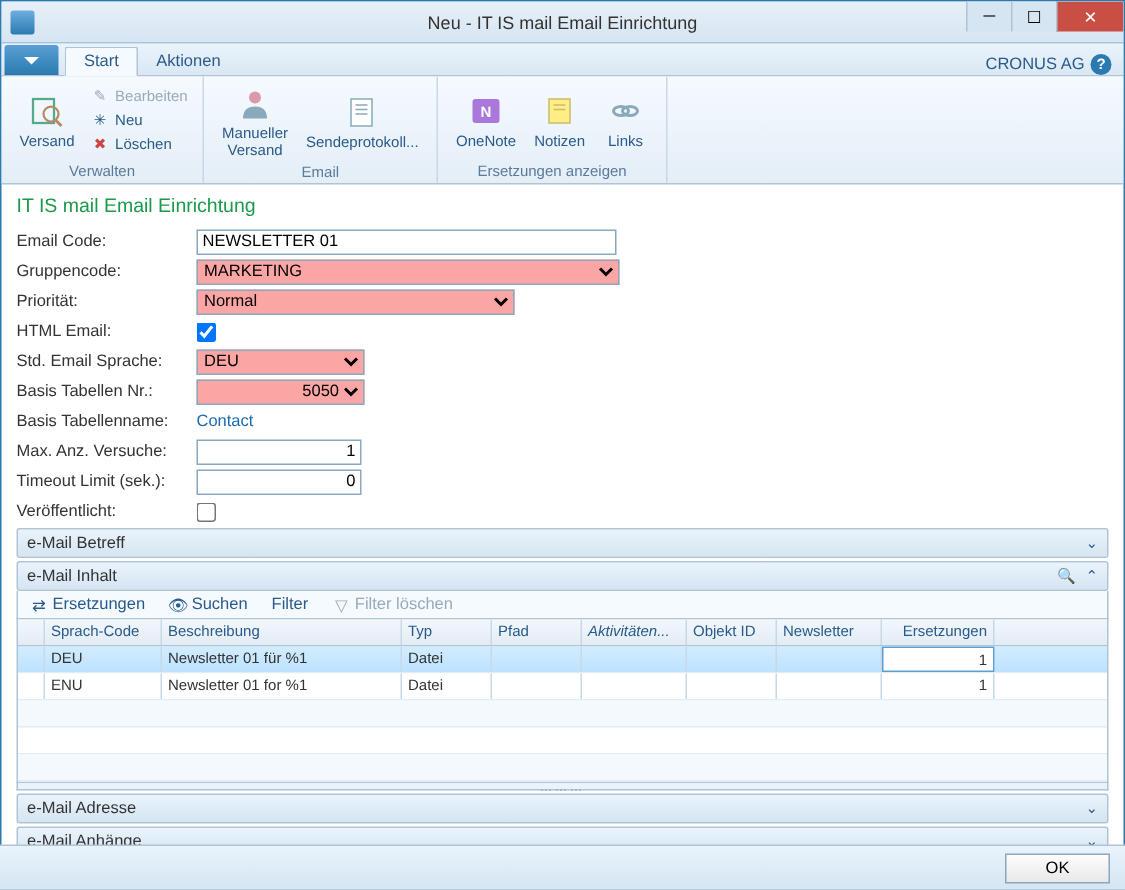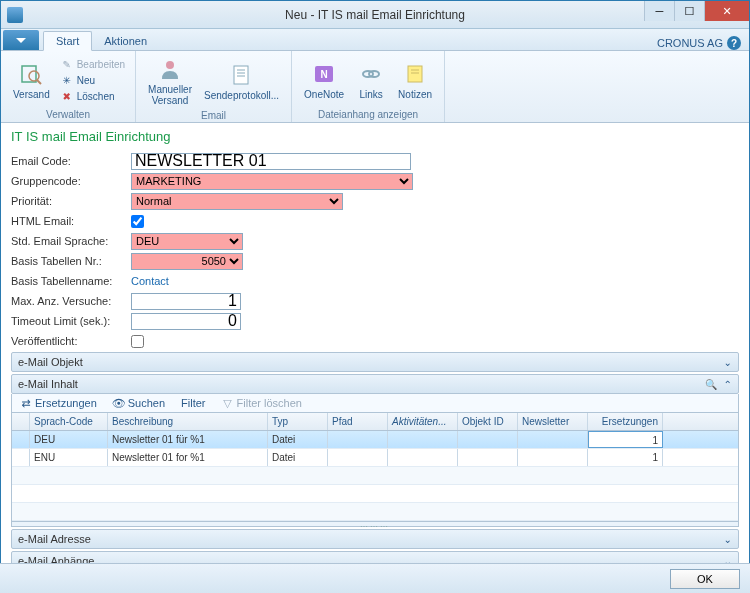--- a/index.html
+++ b/index.html
@@ -29,21 +29,21 @@
 .rbtn-big span { font-size: 10px; color: #2a5a8a; margin-top: 1px; text-align:center; line-height:1.1; }
 .rbtn-small { display: flex; align-items: center; padding: 1px 4px; cursor: pointer; font-size: 10px; color: #2a5a8a; }
 .rbtn-small.disabled { color: #9ab; }
 .rbtn-small .ricon-sm { width: 14px; height: 14px; margin-right: 3px; display:flex;align-items:center;justify-content:center; }
 .rcol { display:flex; flex-direction:column; justify-content:center; }
 
 .content { padding: 6px 10px; }
 .page-title { color: #1a9a4a; font-size: 13px; margin-bottom: 8px; }
 .form-row { display: flex; align-items: center; margin-bottom: 2px; height: 18px; }
 .form-label { width: 120px; color: #333; }
-.form-input { border: 1px solid #8aa8c0; height: 17px; padding: 0 3px; font-size: 16px; font-family: inherit; background:#fff; }
+.form-input { border: 1px solid #8aa8c0; height: 17px; padding: 0 3px; font-size: 11px; font-family: inherit; background:#fff; }
 .form-input.w280 { width: 280px; }
 .form-input.w110 { width: 110px; }
 .form-input.num { text-align: right; }
 .form-select { border: 1px solid #8aa8c0; height: 17px; font-size: 11px; font-family: inherit; background:#fca5a5; }
 .form-check { width: 13px; height: 13px; }
 .link-val { color: #1a6ab0; }
 
 .section-bar { background: linear-gradient(#eaf3fb,#d5e5f2); border: 1px solid #b0c4d6; padding: 3px 6px; font-size: 11px; color: #333; display: flex; align-items: center; margin-top: 2px; border-radius: 2px; }
 .section-bar .expand { margin-left: auto; color: #2a5a8a; font-size: 10px; }
 .section-actions { margin-left:auto; display:flex; gap:6px; font-size:10px; color:#2a5a8a; }
@@ -157,38 +157,38 @@
             <svg width="24" height="24" viewBox="0 0 24 24">
               <rect x="3" y="4" width="18" height="16" fill="#a7d" rx="2"></rect>
               <text x="12" y="16" text-anchor="middle" fill="#fff" font-size="10" font-weight="bold">N</text>
             </svg>
           </div>
         <span>OneNote</span>
       </div>
       <div class="rbtn-big">
         <div class="ricon">
             <svg width="24" height="24" viewBox="0 0 24 24">
-              <ellipse cx="9" cy="12" rx="5" ry="3" fill="none" stroke="#8ab" stroke-width="2"></ellipse>
-              <ellipse cx="15" cy="12" rx="5" ry="3" fill="none" stroke="#8ab" stroke-width="2"></ellipse>
-            </svg>
-          </div>
-        <span>Links</span>
-      </div>
-      <div class="rbtn-big">
-        <div class="ricon">
-            <svg width="24" height="24" viewBox="0 0 24 24">
               <rect x="5" y="4" width="14" height="16" fill="#fe8" stroke="#cb6"></rect>
               <line x1="8" y1="8" x2="16" y2="8" stroke="#cb6"></line>
               <line x1="8" y1="11" x2="16" y2="11" stroke="#cb6"></line>
             </svg>
           </div>
         <span>Notizen</span>
       </div>
-    </div>
-    <div class="rgroup-label">Dateianhang anzeigen</div>
+      <div class="rbtn-big">
+        <div class="ricon">
+            <svg width="24" height="24" viewBox="0 0 24 24">
+              <ellipse cx="9" cy="12" rx="5" ry="3" fill="none" stroke="#8ab" stroke-width="2"></ellipse>
+              <ellipse cx="15" cy="12" rx="5" ry="3" fill="none" stroke="#8ab" stroke-width="2"></ellipse>
+            </svg>
+          </div>
+        <span>Links</span>
+      </div>
+    </div>
+    <div class="rgroup-label">Ersetzungen anzeigen</div>
   </div>
 </div>
 
 <div class="content">
   <div class="page-title">IT IS mail Email Einrichtung</div>
 
   <div class="form-row">
       <div class="form-label">Email Code:</div>
       <input class="form-input w280" value="NEWSLETTER 01" style="">
     </div>
@@ -223,21 +223,21 @@
   <div class="form-row">
       <div class="form-label">Timeout Limit (sek.):</div>
       <input class="form-input w110 num" value="0" style="">
     </div>
   <div class="form-row">
       <div class="form-label">Veröffentlicht:</div>
       <input type="checkbox" class="form-check" style="">
     </div>
 
   <div class="section-bar">
-      <span>e-Mail Objekt</span>
+      <span>e-Mail Betreff</span>
       <span class="expand">⌄</span>
     </div>
 
   <div class="section-bar">
       <span>e-Mail Inhalt</span>
       <span class="section-actions">
         <span>🔍</span>
         <span>⌃</span>
       </span>
     </div>

